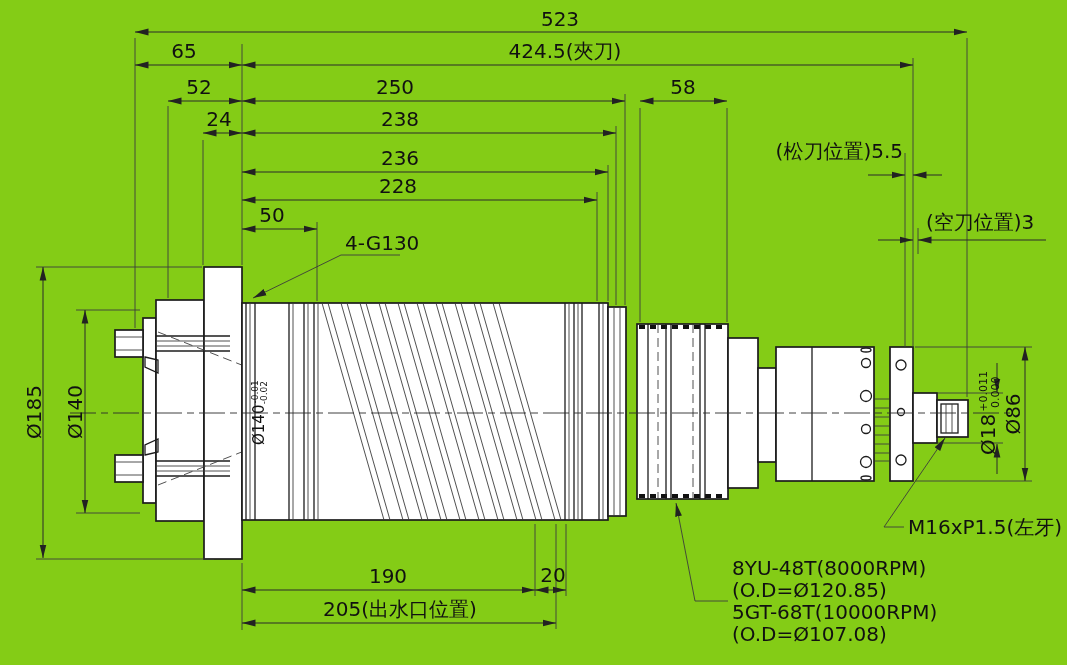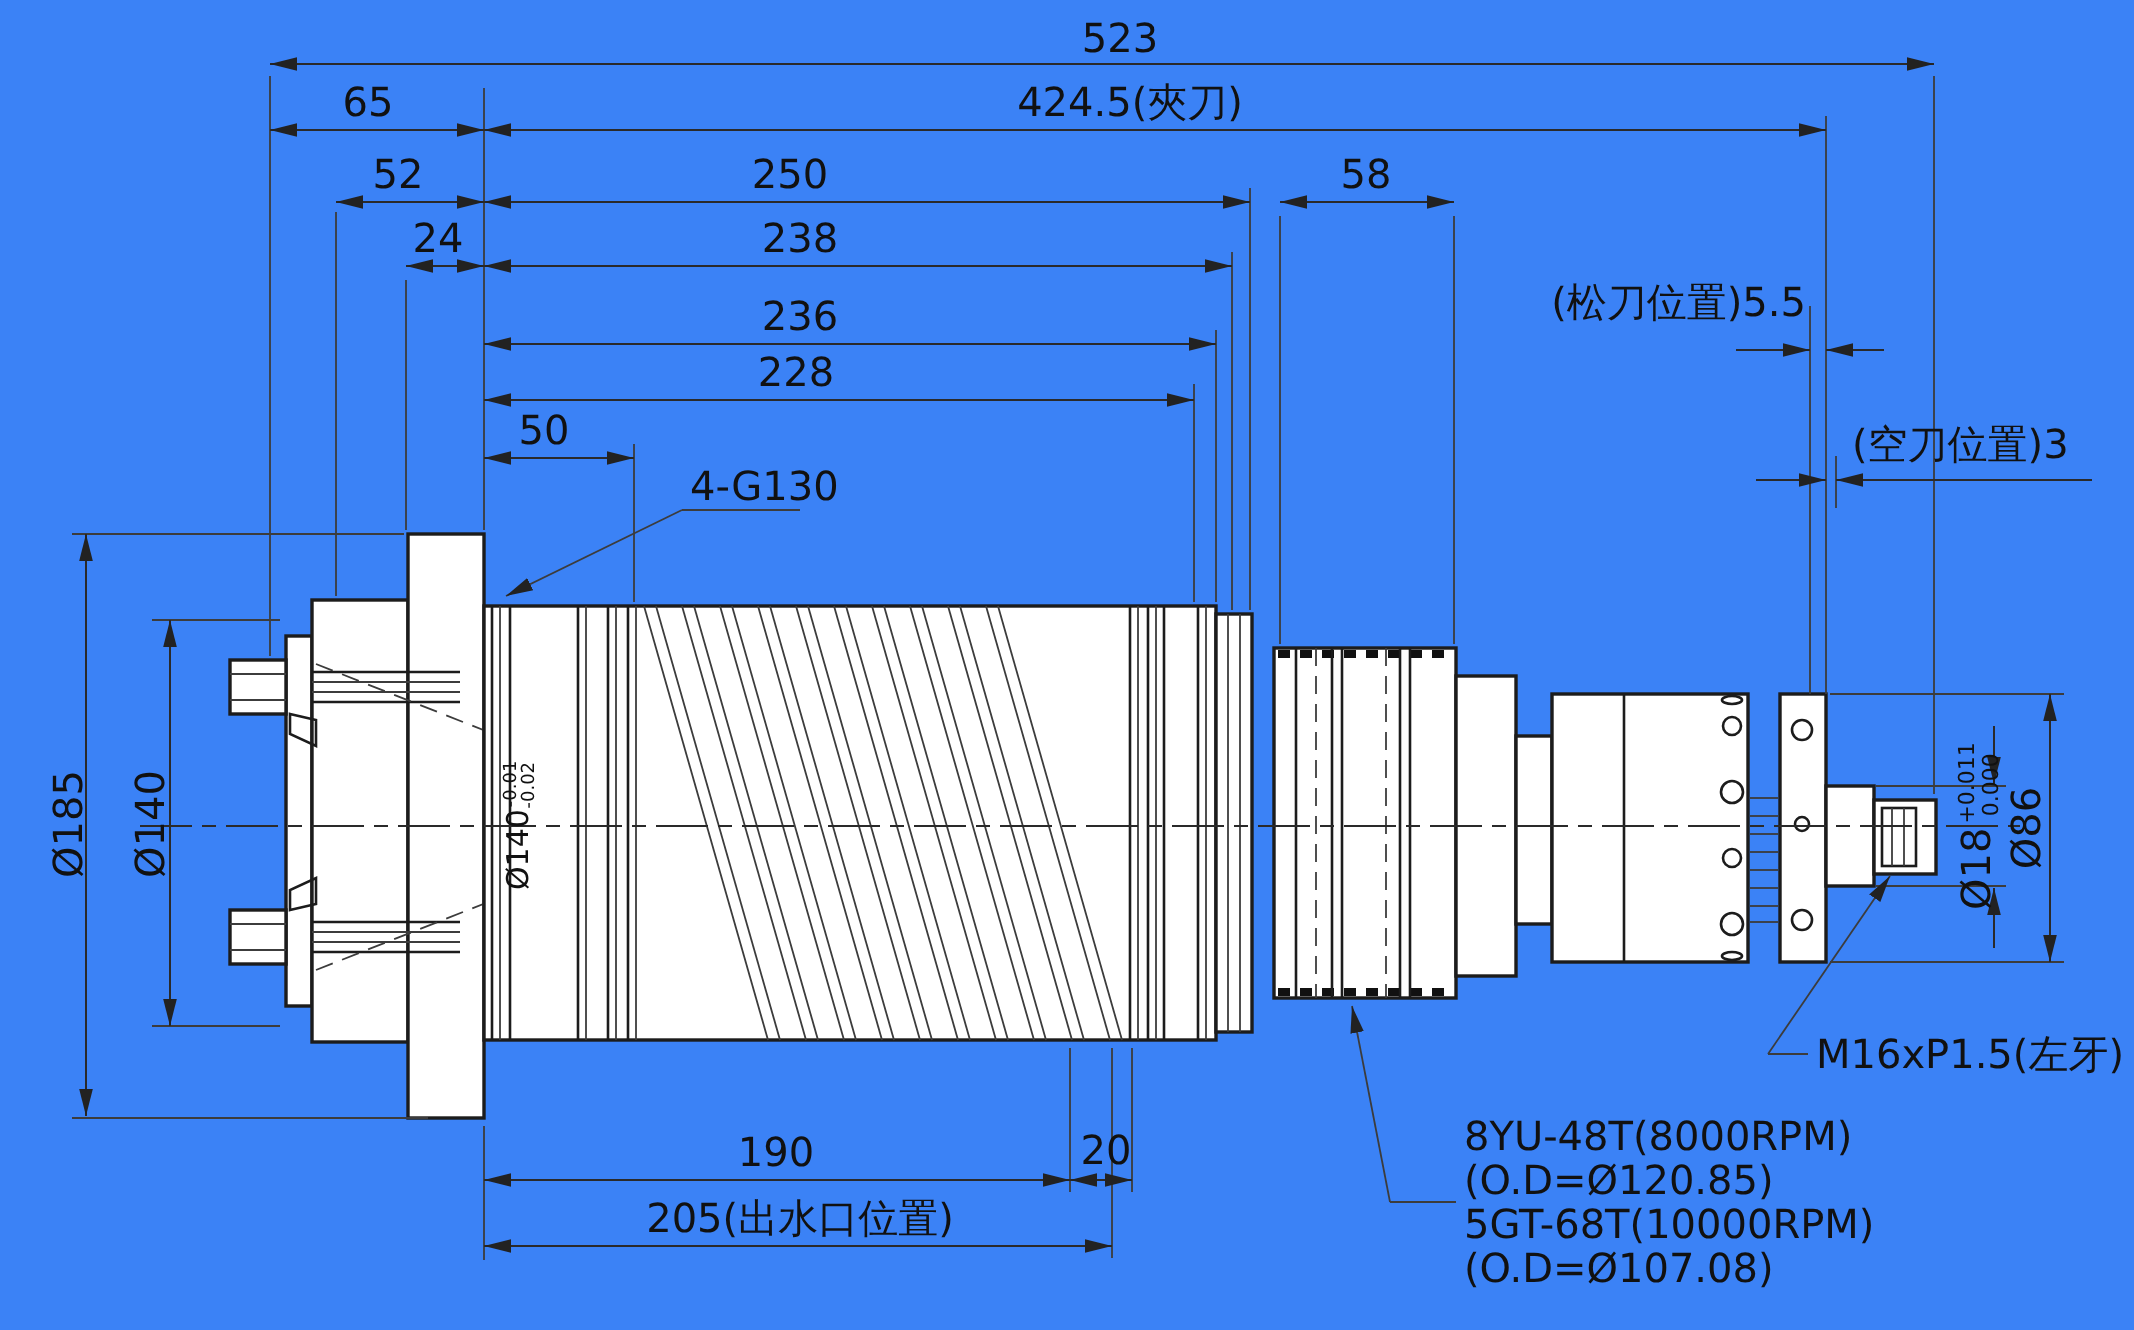--- a/index.html
+++ b/index.html
@@ -1,16 +1,16 @@
 <!DOCTYPE html>
 <html><head>
 <meta charset="utf-8">
 <style>
   html,body{margin:0;padding:0;background:#fff;}
-  #page{width:1067px;height:665px;background:#3b82f6;position:relative;overflow:hidden;}
+  #page{width:1067px;height:665px;background:#84cc16;position:relative;overflow:hidden;}
   svg{display:block;}
   svg text{font-family:"DejaVu Sans","Liberation Sans",sans-serif;fill:#111;font-size:20px;}
   .ol{stroke:#1c1c1c;stroke-width:1.7;fill:#ffffff;}
   .ol2{stroke:#1c1c1c;stroke-width:1.3;fill:none;}
   .tl{stroke:#3c3c3c;stroke-width:0.9;fill:none;}
   .dl{stroke:#2a2a2a;stroke-width:1;fill:none;}
   .dash{stroke-dasharray:9 5;}
   .cline{stroke:#2a2a2a;stroke-width:0.9;stroke-dasharray:26 5 7 5;fill:none;}
   .teeth{stroke:#111;stroke-width:4;stroke-dasharray:6 5;fill:none;}
   .sm{font-size:15px;}

